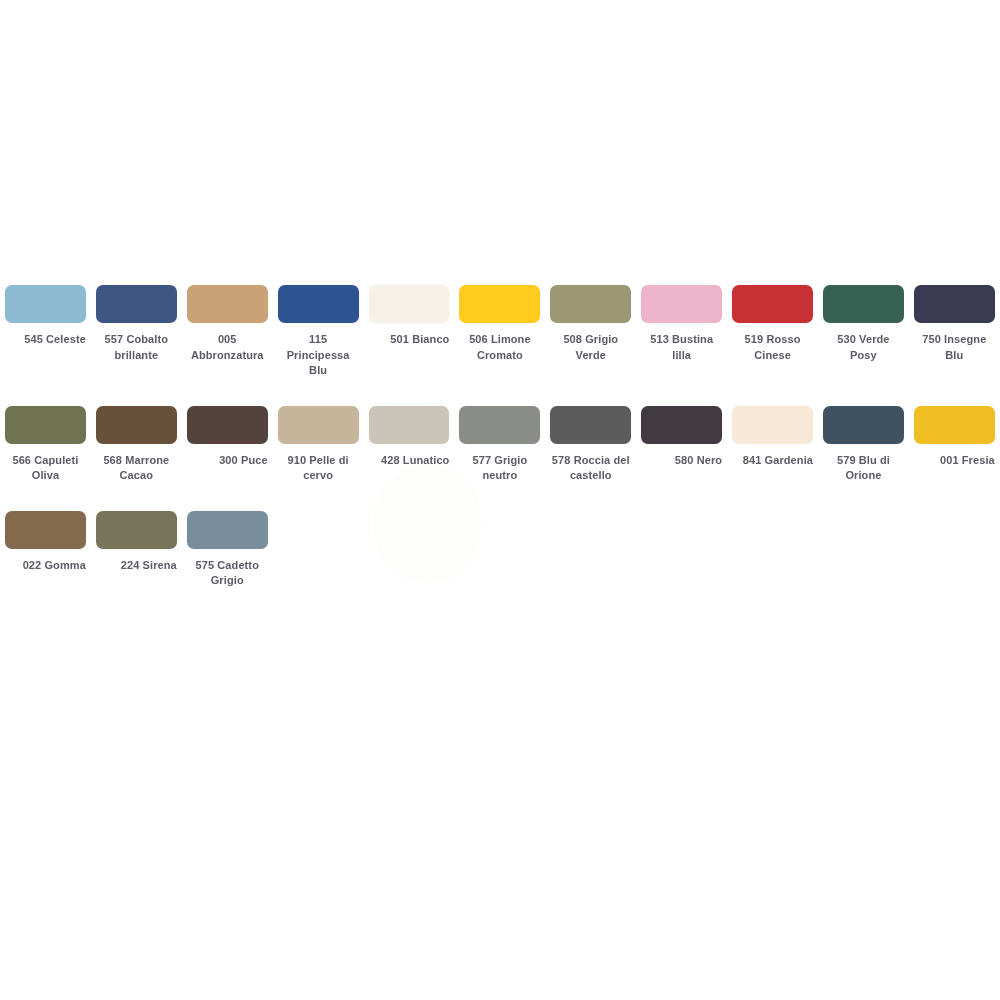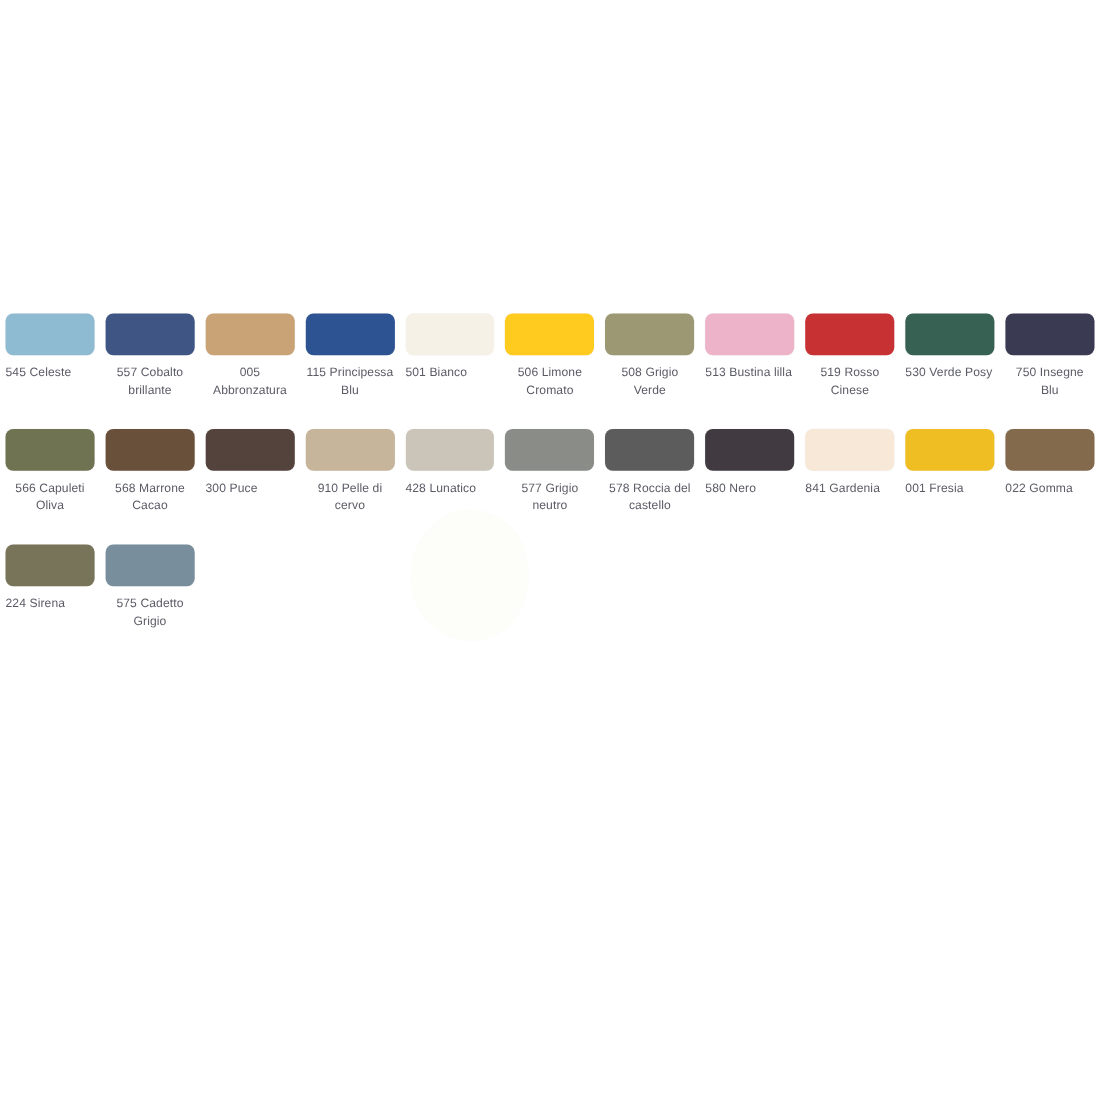--- a/index.html
+++ b/index.html
@@ -39,21 +39,22 @@
     align-content: flex-start;
   }
 
   .swatch-cell {
     width: 90.9px;
     box-sizing: border-box;
     padding: 0 5px;
     margin-bottom: 27px;
     display: flex;
     flex-direction: column;
-    align-items: flex-start;
+    align-items: flex-end;
+    font-weight: bold;
   }
 
   .swatch-chip {
     width: 100%;
     height: 38px;
     border-radius: 7px;
     box-shadow: 0 0 0 0.5px rgba(0,0,0,0.03);
   }
 
   .swatch-label {
@@ -148,20 +149,24 @@
     </div>
     <div class="swatch-cell">
       <div class="swatch-chip" style="background: rgb(65, 59, 65); border-radius: 7px;"></div>
       <div class="swatch-label">580 Nero</div>
     </div>
     <div class="swatch-cell">
       <div class="swatch-chip" style="background: rgb(248, 232, 216); border-radius: 7px;"></div>
       <div class="swatch-label">841 Gardenia</div>
     </div>
     <div class="swatch-cell">
+      <div class="swatch-chip" style="background: rgb(62, 82, 97); border-radius: 7px;"></div>
+      <div class="swatch-label">579 Blu di Orione</div>
+    </div>
+    <div class="swatch-cell">
       <div class="swatch-chip" style="background: rgb(238, 190, 35); border-radius: 7px;"></div>
       <div class="swatch-label">001 Fresia</div>
     </div>
     <div class="swatch-cell">
       <div class="swatch-chip" style="background: rgb(131, 106, 76); border-radius: 7px;"></div>
       <div class="swatch-label">022 Gomma</div>
     </div>
     <div class="swatch-cell">
       <div class="swatch-chip" style="background: rgb(120, 116, 90); border-radius: 7px;"></div>
       <div class="swatch-label">224 Sirena</div>

